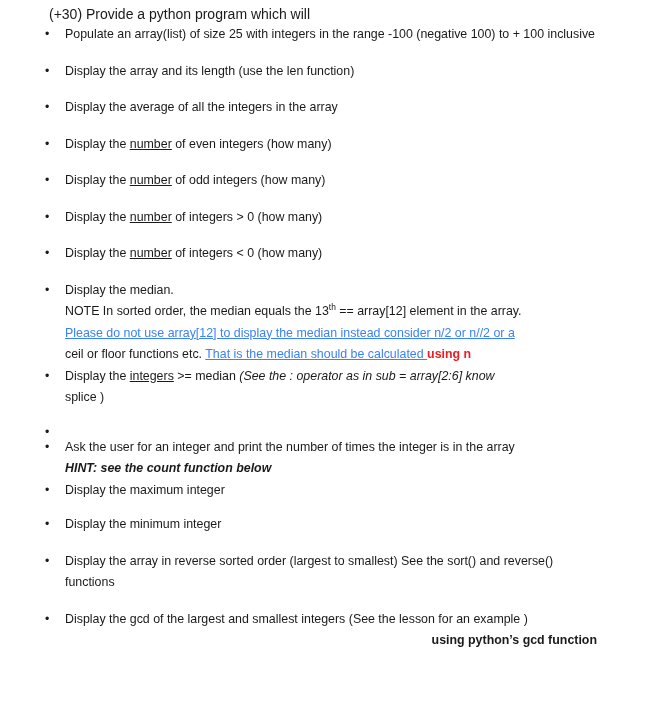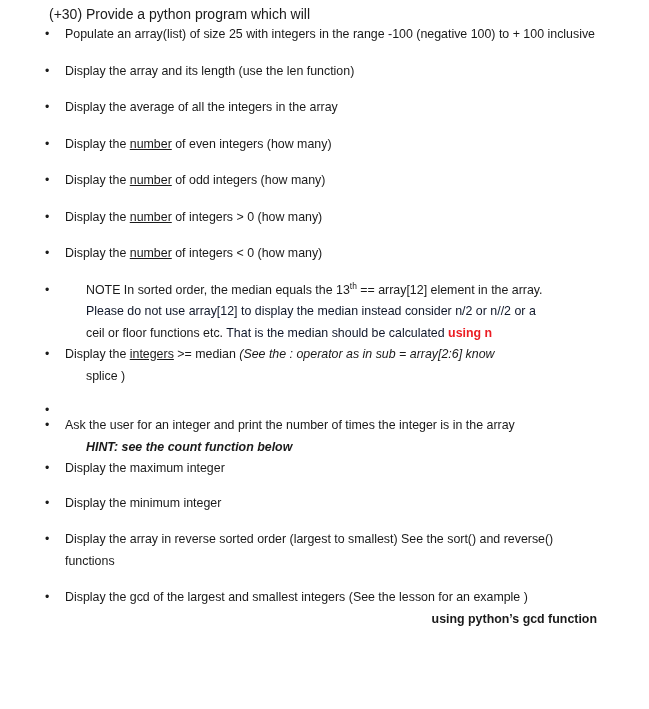--- a/index.html
+++ b/index.html
@@ -52,27 +52,26 @@
     width: 10px;
     font-size: 12.4px;
     line-height: 21.5px;
     color: #1a1a1a;
   }
   .bullet-item .body {
     display: block;
   }
   .sub-line {
     display: block;
-    margin-left: 21px;
   }
   .gap-lg { height: 15px; }
   .gap-md { height: 13px; }
   .gap-xs { height: 0px; }
   .u { text-decoration: underline; }
-  .red { color: #0f172a; }
+  .red { color: #3b82f6; text-decoration: underline; }
   .bi { font-style: italic; font-weight: bold; }
   .it { font-style: italic; }
   .bold { font-weight: bold; text-align: right; }
   .red-u-b { color: #eb1c23; font-weight: bold; }
   sup { font-size: 0.68em; vertical-align: super; line-height: 0; }
 </style>
 </head>
 <body>
 
 <div class="page">
@@ -118,20 +117,21 @@
     <div class="gap-lg"></div>
 
     <div class="bullet-item">
       <span class="dot">•</span>
       <span class="body"><span>Display the </span><span class="u">number</span><span> of integers &lt; 0   (how many)</span></span>
     </div>
     <div class="gap-lg"></div>
 
     <div class="bullet-item">
       <span class="dot">•</span>
+      <span class="body">Display the median.</span>
       <span class="sub-line"><span>NOTE  In sorted order, the median equals the 13</span><sup>th</sup><span> == array[12] element in the array.</span></span>
       <span class="sub-line red">Please do not use array[12] to display the median instead consider n/2 or n//2 or a</span>
       <span class="sub-line"><span>ceil or floor functions  etc.  </span><span class="red">That is the median should be calculated </span><span class="red-u-b">using  n</span></span>
     </div>
     <div class="gap-xs"></div>
 
     <div class="bullet-item">
       <span class="dot">•</span>
       <span class="body"><span>Display the </span><span class="u">integers</span><span> &gt;= median   </span><span class="it">(See the : operator as in sub = array[2:6]  know</span></span>
       <span class="sub-line">splice  )</span>

